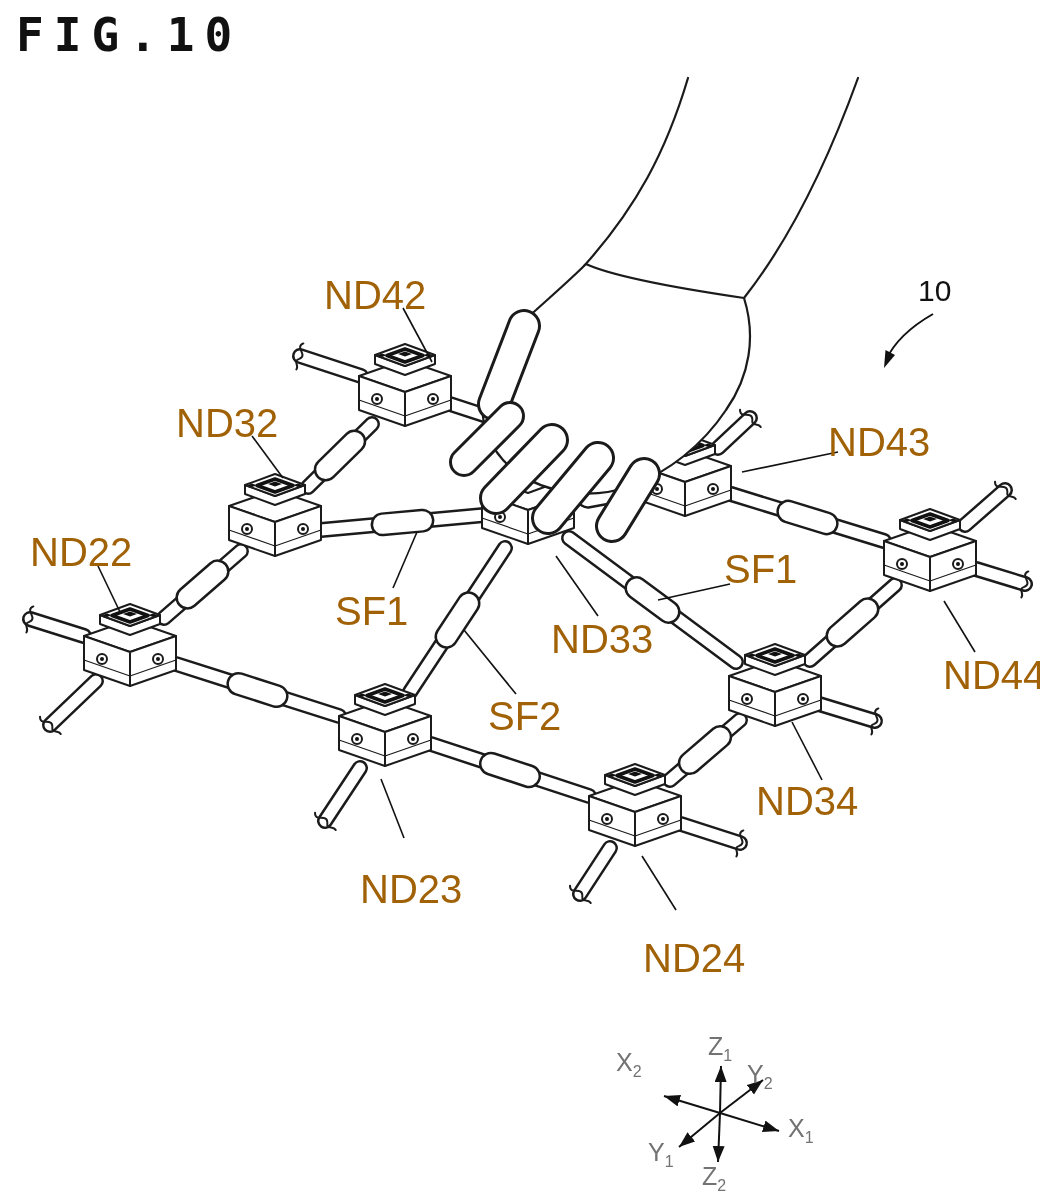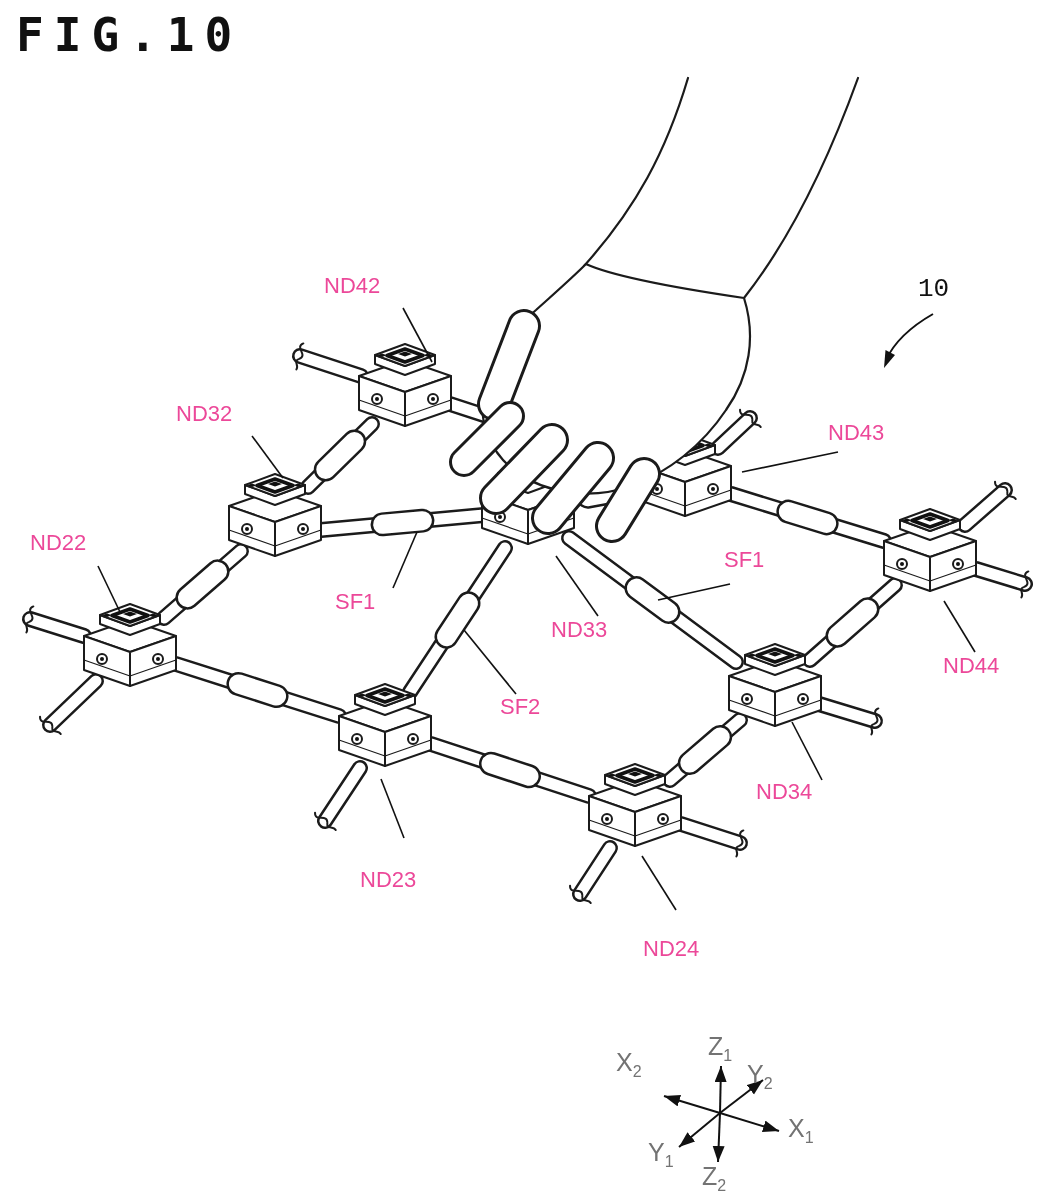--- a/index.html
+++ b/index.html
@@ -1,21 +1,21 @@
 <!DOCTYPE html>
 <html><head>
 <meta charset="utf-8">
 <style>
   html,body{margin:0;padding:0;background:#fff;}
   .stage{position:relative;width:1040px;height:1200px;background:#fff;overflow:hidden;
          font-family:"Liberation Sans",sans-serif;color:#111;padding-left:36px;}
   .fig-title{position:absolute;left:16px;top:8px;font-family:"DejaVu Sans Mono",monospace;
              font-size:46px;font-weight:600;letter-spacing:10px;color:#111;}
-  .part-label{position:absolute;font-size:22px;color:#ec4899;white-space:nowrap;}
-  .ref-label{position:absolute;font-size:26px;color:#111;font-family:Liberation Mono, monospace;}
+  .part-label{position:absolute;font-size:40px;color:#a16207;white-space:nowrap;}
+  .ref-label{position:absolute;font-size:30px;color:#111;}
   .axis-label{position:absolute;font-size:25px;color:#737373;white-space:nowrap;}
   .axis-label sub{font-size:16px;}
   svg{position:absolute;left:0;top:0;}
 </style>
 </head>
 <body>
 
 <div class="stage">
 
   <svg width="1040" height="1200" viewBox="0 0 1040 1200">
@@ -200,21 +200,21 @@
 
   <div class="part-label" style="left:324px;top:273px">ND42</div>
   <div class="ref-label" style="left:918px;top:274px">10</div>
   <div class="part-label" style="left:176px;top:401px">ND32</div>
   <div class="part-label" style="left:828px;top:420px">ND43</div>
   <div class="part-label" style="left:30px;top:530px">ND22</div>
   <div class="part-label" style="left:724px;top:547px">SF1</div>
   <div class="part-label" style="left:335px;top:589px">SF1</div>
   <div class="part-label" style="left:551px;top:617px">ND33</div>
   <div class="part-label" style="left:943px;top:653px">ND44</div>
-  <div class="part-label" style="left:500px;top:694px">SF2</div>
+  <div class="part-label" style="left:488px;top:694px">SF2</div>
   <div class="part-label" style="left:756px;top:779px">ND34</div>
   <div class="part-label" style="left:360px;top:867px">ND23</div>
   <div class="part-label" style="left:643px;top:936px">ND24</div>
 
   <div class="axis-label" style="left:708px;top:1032px"><span>Z</span><sub>1</sub></div>
   <div class="axis-label" style="left:747px;top:1060px"><span>Y</span><sub>2</sub></div>
   <div class="axis-label" style="left:616px;top:1048px"><span>X</span><sub>2</sub></div>
   <div class="axis-label" style="left:788px;top:1114px"><span>X</span><sub>1</sub></div>
   <div class="axis-label" style="left:648px;top:1138px"><span>Y</span><sub>1</sub></div>
   <div class="axis-label" style="left:702px;top:1162px"><span>Z</span><sub>2</sub></div>

